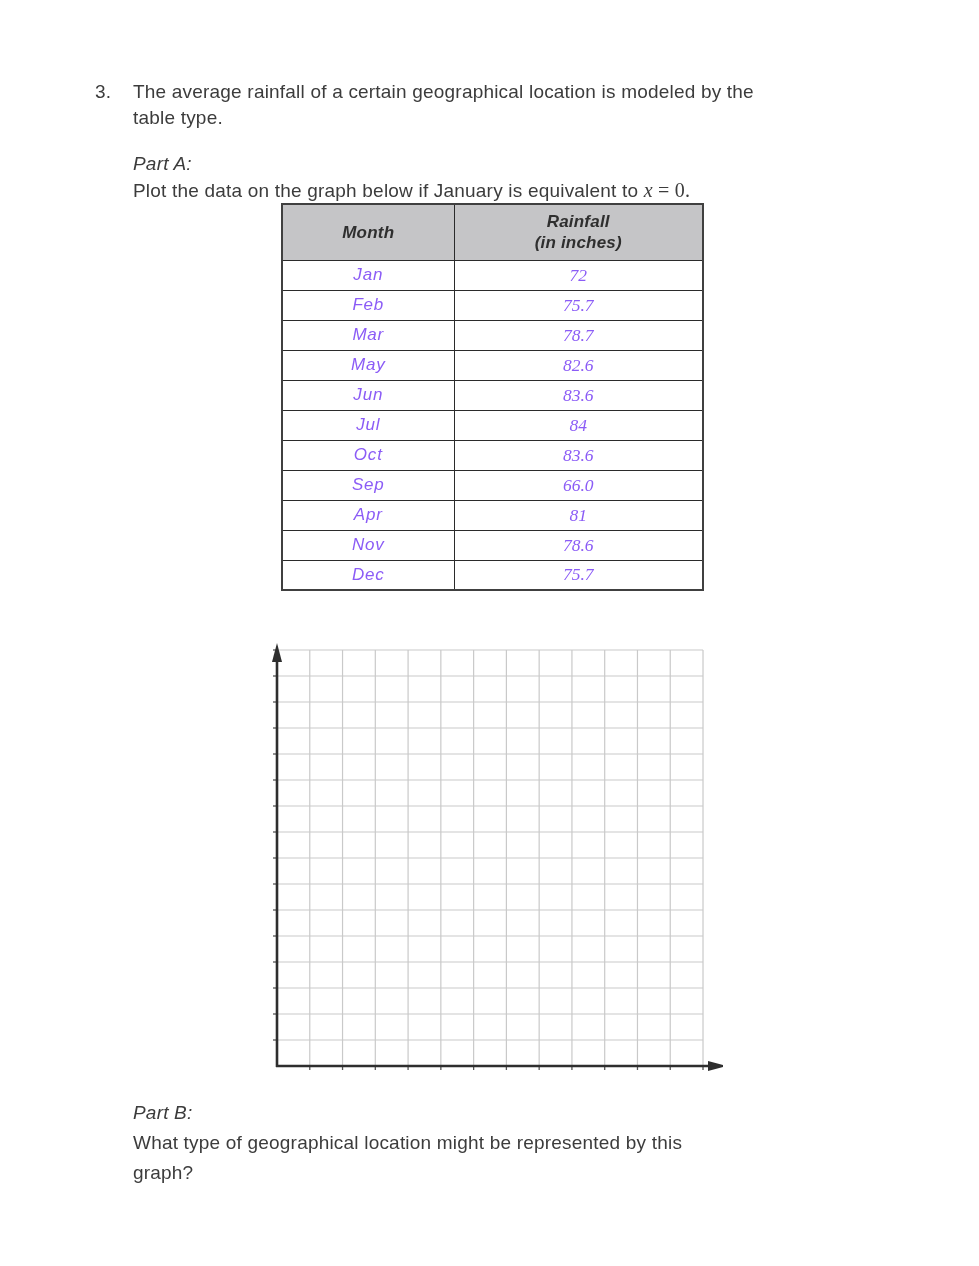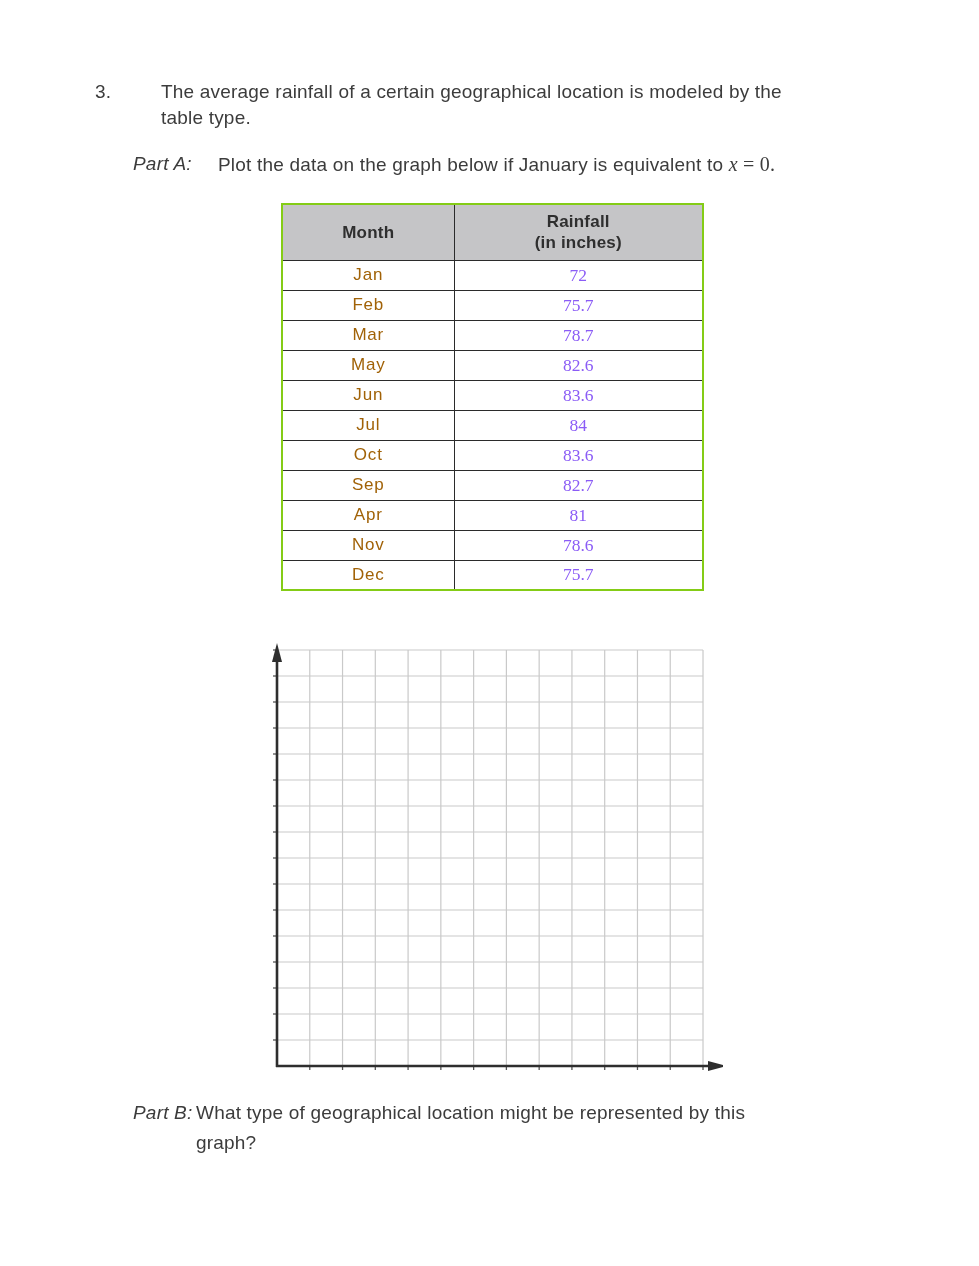--- a/index.html
+++ b/index.html
@@ -18,28 +18,29 @@
   .question {
     position: absolute;
     top: 79px;
     left: 95px;
     display: flex;
     font-size: 19px;
     line-height: 26px;
     letter-spacing: 0.2px;
   }
   .qnum { width: 38px; flex: 0 0 38px; }
-  .qtext div { white-space: nowrap; margin-left: 28px; }
+  .qtext div { white-space: nowrap; }
 
   
   .part-row {
     position: absolute;
     display: flex;
     font-size: 19px;
     letter-spacing: 0.2px;
+    flex-direction: column;
   }
   .part-label { font-style: italic; flex: 0 0 auto; }
   .part-a { top: 151px; left: 133px; line-height: 26px; }
   .part-a .part-label { width: 85px; }
   .part-b { top: 1098px; left: 133px; line-height: 30px; }
   .part-b .part-label { width: 63px; }
   .part-text div { white-space: nowrap; }
   .math-var {
     font-family: "Liberation Serif", serif;
     font-style: italic;
@@ -51,21 +52,22 @@
   }
 
   
   .rainfall-table {
     position: absolute;
     top: 203px;
     left: 281px;
     width: 423px;
     border-collapse: collapse;
     table-layout: fixed;
-    border: 2px solid #84cc16;
+    border: 2px solid #404040;
+    font-style: italic;
   }
   .rainfall-table th, .rainfall-table td {
     border: 1px solid #2b2b2b;
     text-align: center;
     vertical-align: middle;
     overflow: hidden;
   }
   .col-month { width: 172px; }
   .col-rain  { width: 249px; }
   .rainfall-table thead th {
@@ -74,21 +76,21 @@
     color: #2f2f2f;
     font-size: 17px;
     font-weight: bold;
     line-height: 21px;
     letter-spacing: 0.2px;
   }
   .rainfall-table tbody td { height: 30px; }
   .rainfall-table tbody td.month-cell {
     font-size: 17px;
     letter-spacing: 0.8px;
-    color: #a16207;
+    color: #8b5cf6;
   }
   .rainfall-table tbody td.rain-cell {
     font-family: "Liberation Serif", serif;
     font-size: 17.5px;
     color: #8b5cf6;
   }
 
   
   .graph-svg {
     position: absolute;
@@ -154,21 +156,21 @@
         <tr>
           <td class="month-cell">Jul</td>
           <td class="rain-cell">84</td>
         </tr>
         <tr>
           <td class="month-cell">Oct</td>
           <td class="rain-cell">83.6</td>
         </tr>
         <tr>
           <td class="month-cell">Sep</td>
-          <td class="rain-cell">82.7</td>
+          <td class="rain-cell">66.0</td>
         </tr>
         <tr>
           <td class="month-cell">Apr</td>
           <td class="rain-cell">81</td>
         </tr>
         <tr>
           <td class="month-cell">Nov</td>
           <td class="rain-cell">78.6</td>
         </tr>
         <tr>

